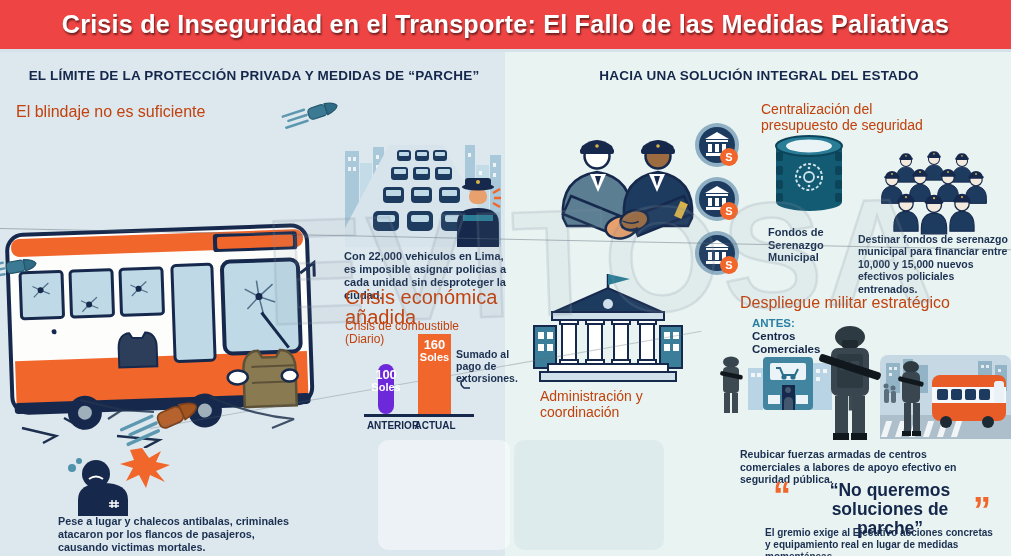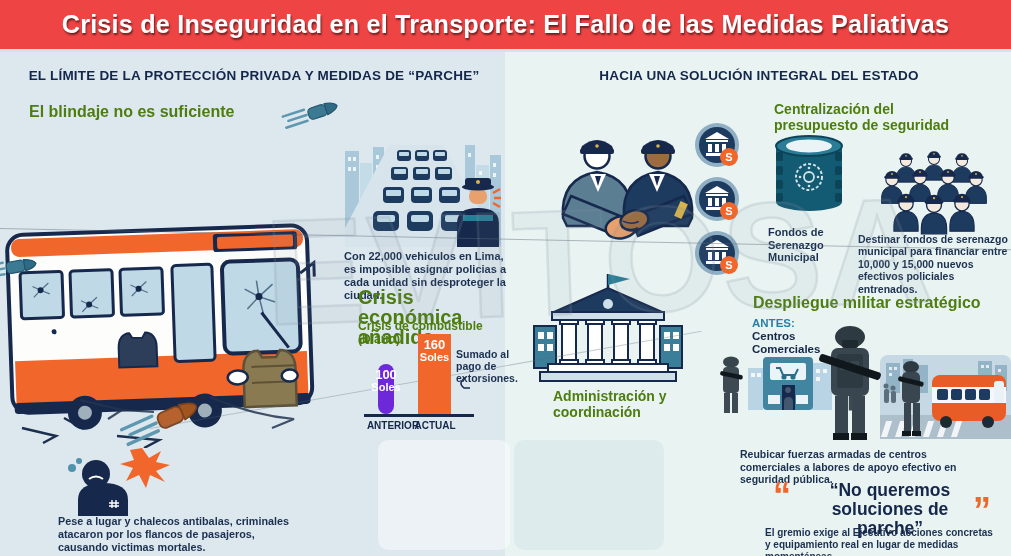--- a/index.html
+++ b/index.html
@@ -5,21 +5,21 @@
   * { box-sizing: border-box; }
   body { margin:0; background:#fff; font-family:"Liberation Sans", sans-serif; }
   .canvas { position:relative; width:1011px; height:556px; overflow:hidden; background:#dde8ee; }
   .abs { position:absolute; }
   .bg-right { left:505px; top:52px; right:0; bottom:0; background:#e9f4f2; }
   .card { border-radius:10px; }
   .title-bar { left:0; top:0; width:1011px; height:52px; background:#ef4444; display:flex; align-items:center; justify-content:center; border-bottom:3px solid #d6e2e9; }
   .title-bar h1 { margin:0; color:#fff; font-size:26px; font-weight:bold; letter-spacing:.2px; transform:scaleX(.97); text-shadow:1px 2px 2px rgba(0,0,0,.55); white-space:nowrap; }
   .navy { color:#14264a; }
   .col-header { font-weight:bold; font-size:13.5px; color:#14264a; text-align:center; letter-spacing:.2px; }
-  .h-md { font-weight:bold; color:#4d7c0f;margin-left:13px; }
+  .h-md { font-weight:normal; color:#c2410c; }
   .cap { font-weight:bold; color:#1b2f50; }
   .center { }
   .wire { height:0; border-top:1.5px solid rgba(90,105,118,.45); transform-origin:left center; }
   .watermark { font-size:150px; font-weight:bold; letter-spacing:2px; color:rgba(130,145,158,.08);
                -webkit-text-stroke:2.5px rgba(130,145,158,.20); transform:rotate(-2deg); z-index:6; pointer-events:none; white-space:nowrap; }
   .bar { position:absolute; display:flex; flex-direction:column; align-items:center; padding-top:4px; color:#fff; font-weight:bold; z-index:3; }
   .bar-val { font-size:13px; line-height:1.05; }
   .bar-unit { font-size:11px; line-height:1.05; }
   .axis { background:#16294d; height:2.5px; z-index:3; }
   .cat { font-weight:bold; font-size:10px; color:#14264a; text-align:center; z-index:3; }

